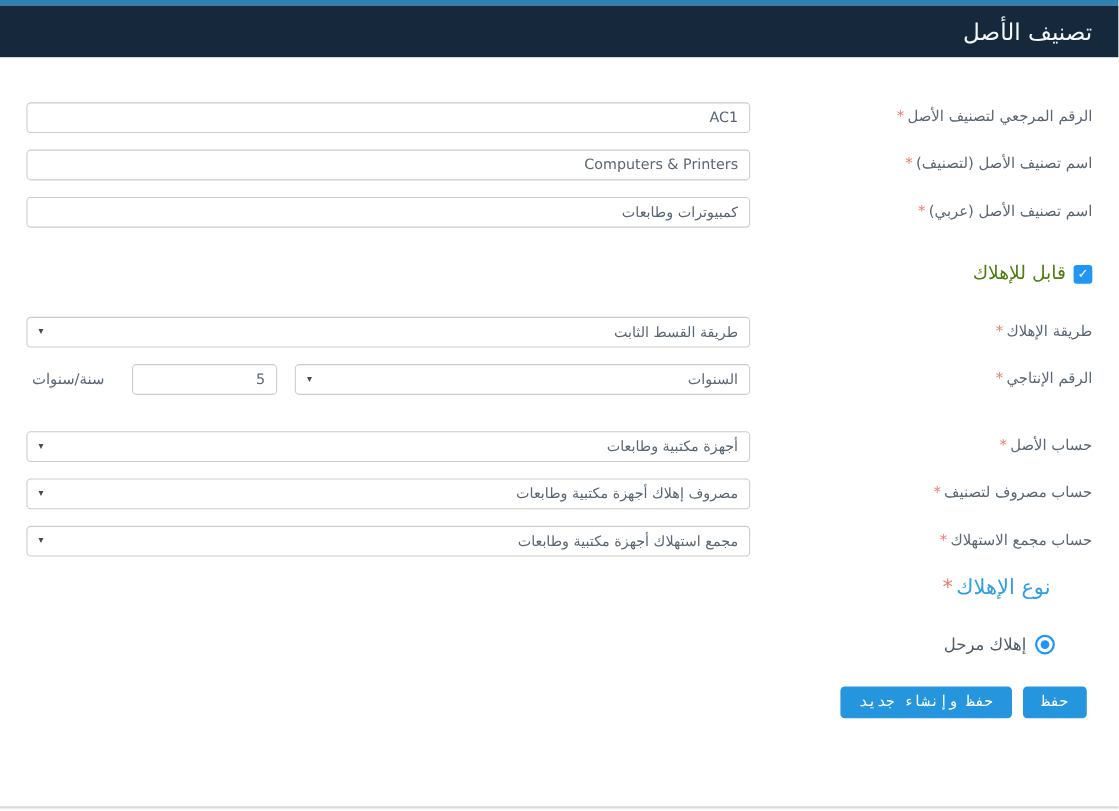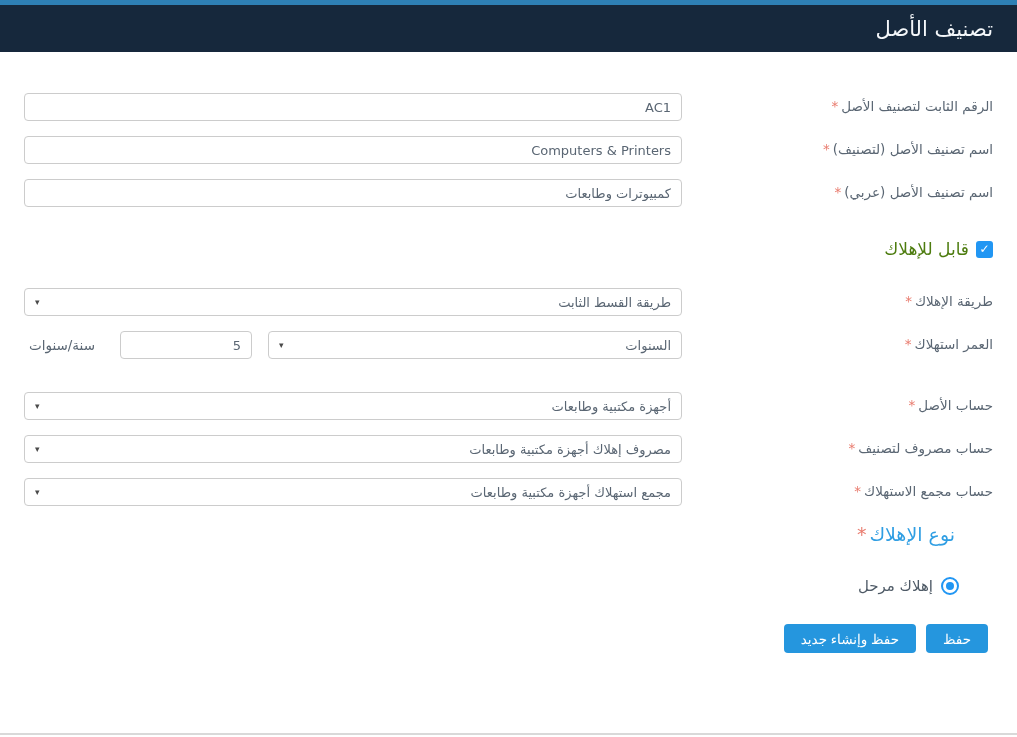--- a/index.html
+++ b/index.html
@@ -56,40 +56,40 @@
   .radio {
     width:18px; height:18px; border:2px solid #2196f3; border-radius:50%;
     display:flex; align-items:center; justify-content:center; background:#fff; flex:0 0 auto;
   }
   .radio .dot { width:8px; height:8px; border-radius:50%; background:#2196f3; }
   .radio-label { color:#4e5a66; font-size:15px; }
 
   .actions { display:flex; gap:10px; margin:29px 5px 0 0; }
   .btn {
     background:#2596de; color:#ffffff; border:none; border-radius:4px;
-    height:29px; padding:0 17px; font-family:Liberation Sans, sans-serif;
+    height:29px; padding:0 17px; font-family:Liberation Mono, monospace;
     font-size:13.5px; cursor:pointer;
   }
 
   .bottom-line { position:absolute; left:0; right:0; bottom:2px; height:2px; background:#d9d9d9; }
 </style>
 </head>
 <body>
 
 <div class="page">
   <div class="topstrip"></div>
   <div class="header">
     <div class="header-title">تصنيف الأصل</div>
   </div>
 
   <div class="content">
 
     <div class="row">
       <div class="flabel">
-        <span>الرقم الثابت لتصنيف الأصل</span><span class="req">*</span>
+        <span>الرقم المرجعي لتصنيف الأصل</span><span class="req">*</span>
       </div>
       <div class="ctrl">
         <input class="tinput" type="text" value="AC1" style="">
       </div>
     </div>
 
     <div class="row">
       <div class="flabel">
         <span>اسم تصنيف الأصل (لتصنيف)</span><span class="req">*</span>
       </div>
@@ -121,21 +121,21 @@
       <div class="ctrl">
         <div class="select full">
           <span class="val">طريقة القسط الثابت</span>
           <span class="caret">▾</span>
         </div>
       </div>
     </div>
 
     <div class="row">
       <div class="flabel">
-        <span>العمر استهلاك</span><span class="req">*</span>
+        <span>الرقم الإنتاجي</span><span class="req">*</span>
       </div>
       <div class="ctrl">
         <div class="select ul-select">
           <span class="val">السنوات</span>
           <span class="caret">▾</span>
         </div>
         <input class="tinput num" type="text" value="5" style="">
         <span class="unit">سنة/سنوات</span>
       </div>
     </div>

